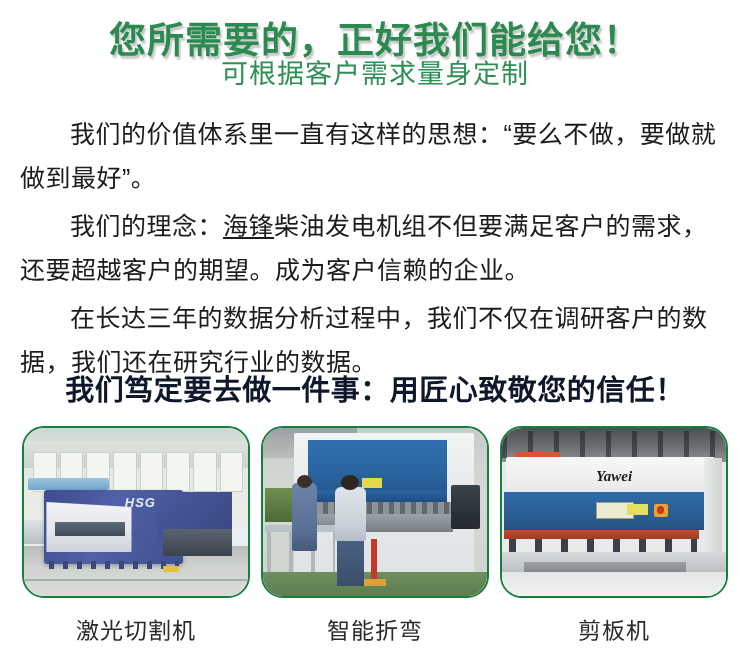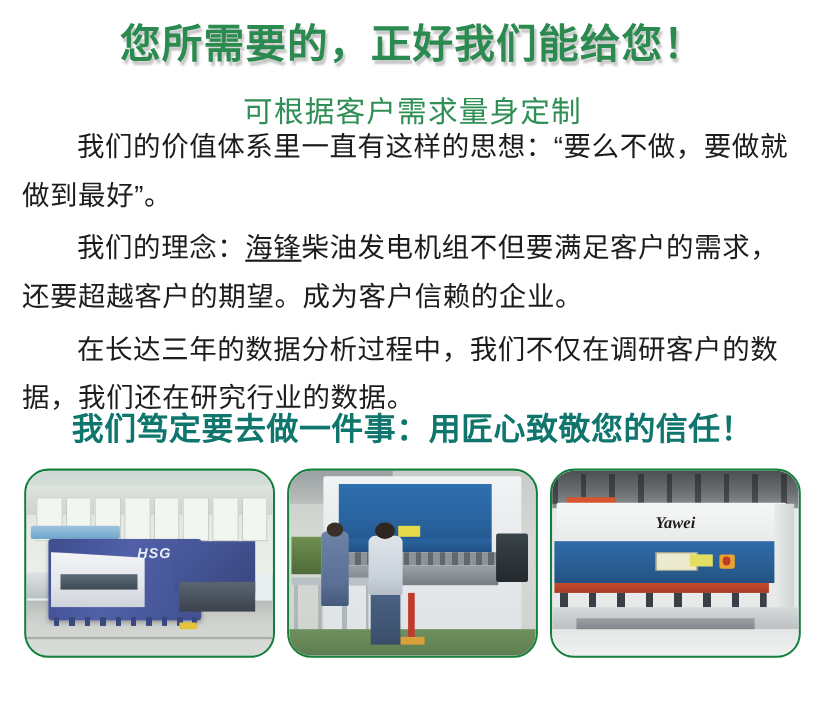--- a/index.html
+++ b/index.html
@@ -31,21 +31,21 @@
     font-size: 37px;
     font-weight: bold;
     letter-spacing: 1px;
     color: #2a8a4f;
     text-shadow: 2px 3px 2px rgba(150,150,150,0.55);
     white-space: nowrap;
   }
   .subhead {
     position: absolute;
     left: 0;
-    top: 80px;
+    top: 52px;
     width: 750px;
     text-align: center;
     font-size: 27px;
     font-weight: normal;
     letter-spacing: 1px;
     color: #2f8f55;
     white-space: nowrap;
   }
 
   
@@ -71,21 +71,21 @@
 
   
   .red-line {
     position: absolute;
     left: 0;
     top: 366px;
     width: 750px;
     text-align: center;
     font-size: 29px;
     font-weight: bold;
-    color: #0f766e;
+    color: #0f172a;
     letter-spacing: 0.5px;
     white-space: nowrap;
   }
 
   
   .photo-row {
     position: absolute;
     left: 0;
     top: 426px;
     width: 750px;
@@ -449,14 +449,21 @@
         <div class="p3-fingers"></div>
         <div class="p3-bed"></div>
         <div class="p3-table"></div>
         <div class="p3-rightcol"></div>
         <div class="p3-bottom"></div>
       </div>
     </div>
 
   </div>
 
+  <div class="caption-row">
+    <div class="caption">激光切割机</div>
+    <div class="caption-spacer"></div>
+    <div class="caption">智能折弯</div>
+    <div class="caption-spacer"></div>
+    <div class="caption">剪板机</div>
+  </div>
 
 </div>
 
 </body></html>

